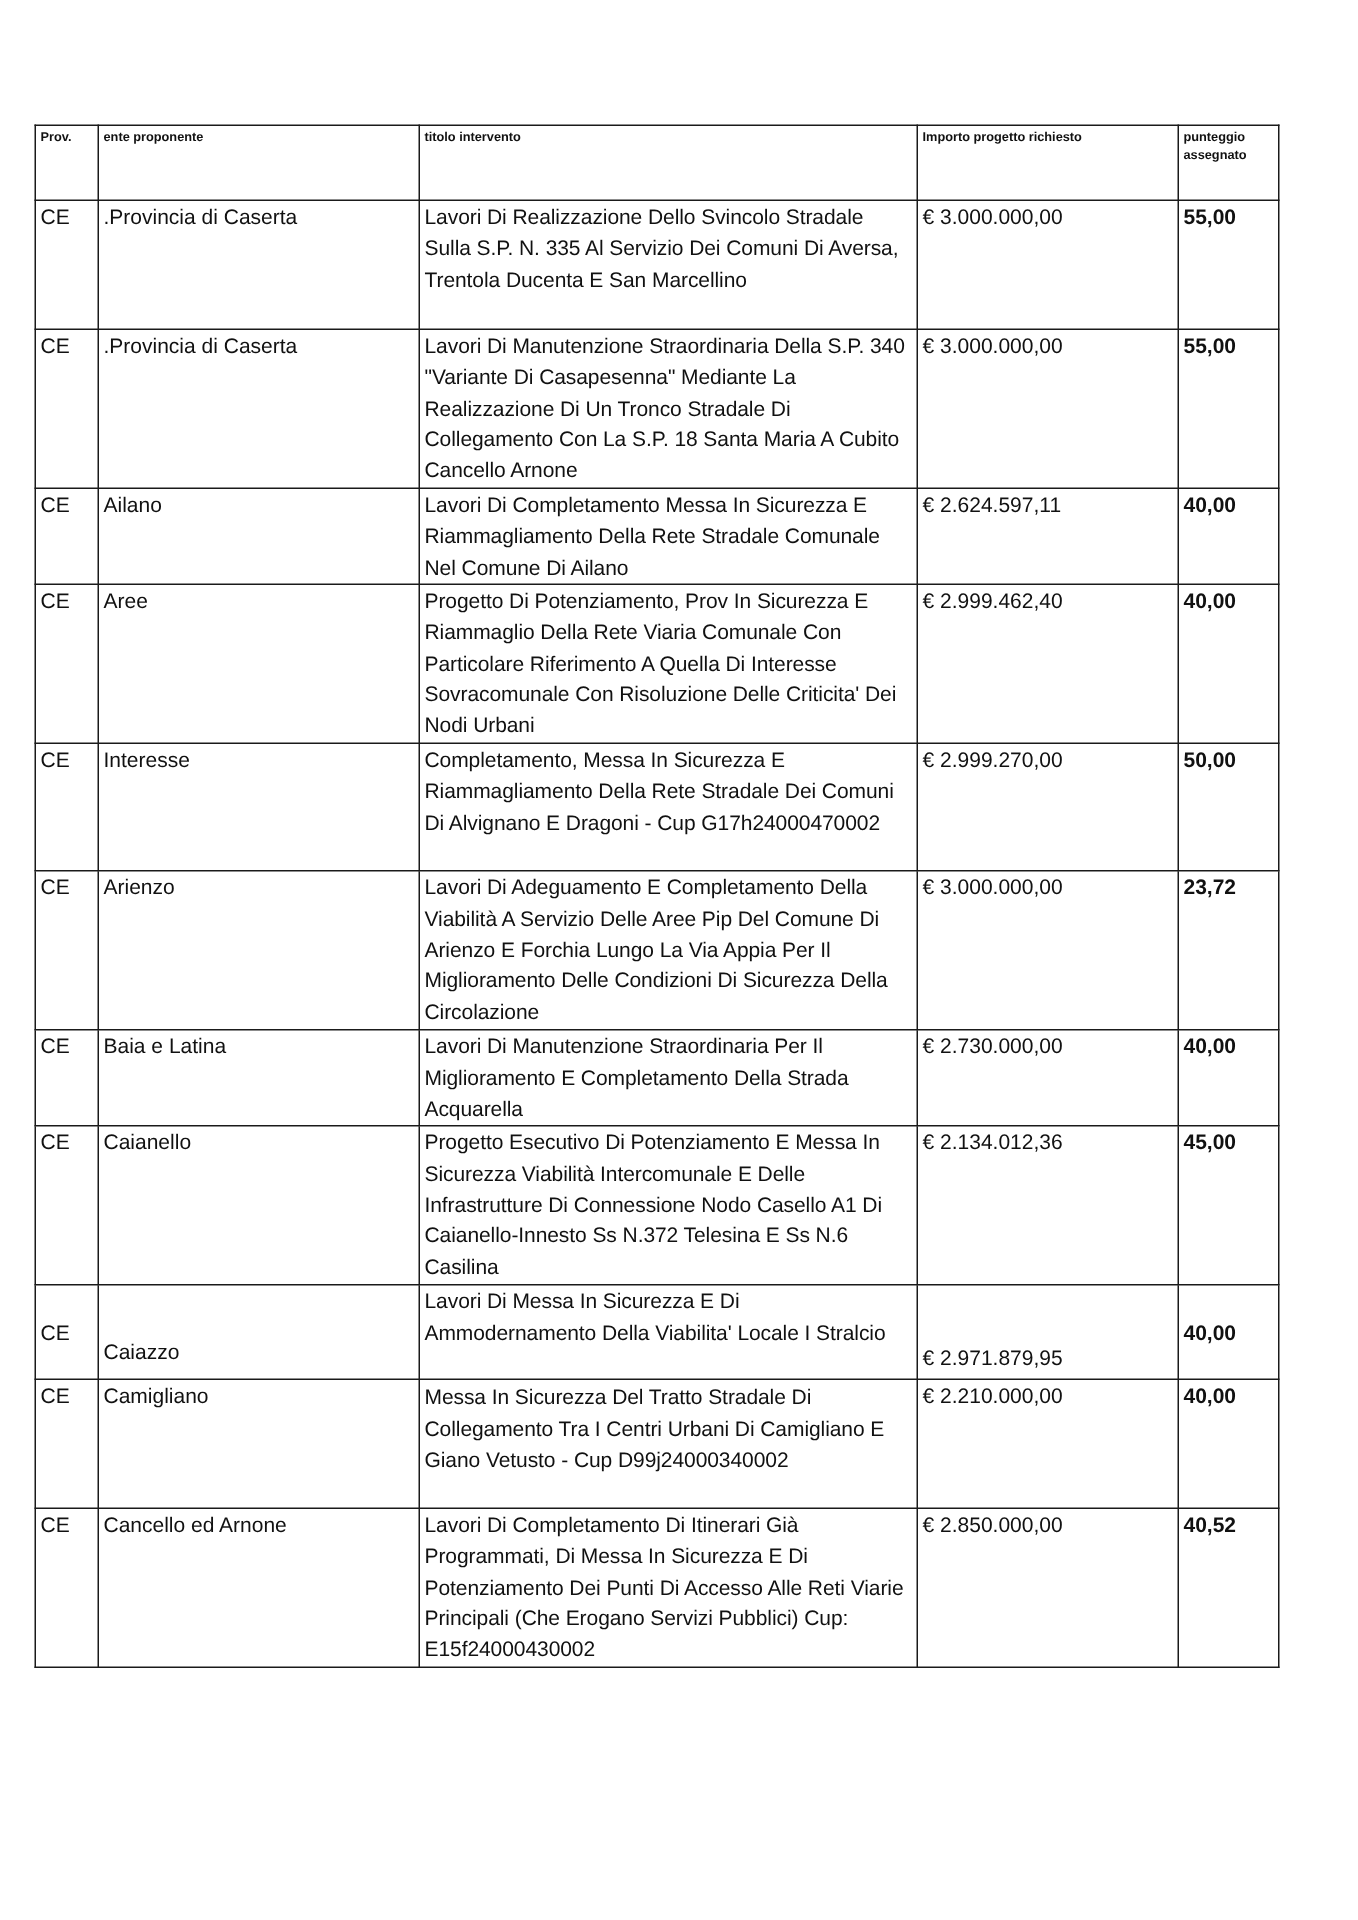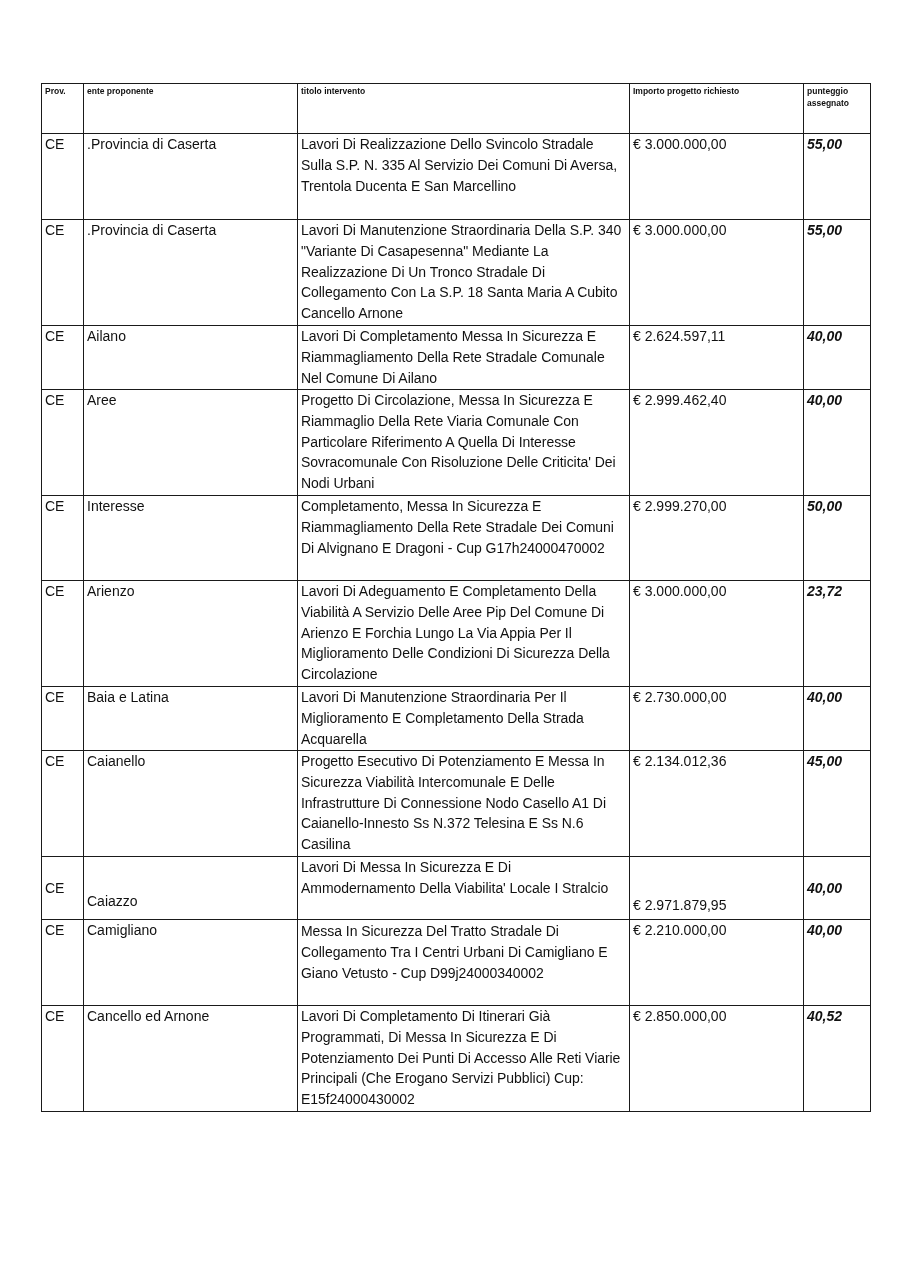--- a/index.html
+++ b/index.html
@@ -1,32 +1,32 @@
 <!DOCTYPE html>
 <html><head>
 <meta charset="utf-8">
 <style>
   html, body { margin: 0; padding: 0; background: #ffffff; }
   body { width: 905px; height: 1280px; position: relative; overflow: hidden;
          font-family: "Liberation Sans", "DejaVu Sans", sans-serif; color: #111; }
   table.grid {
-    position: absolute; left: 41px; top: 83px;
+    position: absolute; left: 23px; top: 83px;
     border-collapse: collapse; table-layout: fixed; width: 829px;
   }
   table.grid td, table.grid th {
     border: 1.6px solid #1a1a1a; padding: 0 3px; vertical-align: top;
     overflow: hidden;
   }
   th { font-weight: bold; font-size: 8.5px; text-align: left; line-height: 12px; padding-top: 1px !important; }
   th.center { }
   tr.head { height: 50px; }
   td { font-size: 14px; line-height: 20.8px; }
   td.bottom { vertical-align: bottom; }
   td.title { padding-top: 0; letter-spacing: -0.05px; }
-  td.score { font-weight: bold; font-style: italic; }
+  td.score { font-weight: bold; }
 </style>
 </head>
 <body>
 
 <table class="grid">
   <colgroup>
     <col style="width:42px">
     <col style="width:214px">
     <col style="width:332px">
     <col style="width:174px">
@@ -58,21 +58,21 @@
   <tr style="height:64px">
     <td class="bottom">CE</td>
     <td class="bottom">Ailano</td>
     <td class="title">Lavori Di Completamento Messa In Sicurezza E Riammagliamento Della Rete Stradale Comunale Nel Comune Di Ailano</td>
     <td class="bottom">€ 2.624.597,11</td>
     <td class="bottom score">40,00</td>
   </tr>
   <tr style="height:106px">
     <td class="bottom">CE</td>
     <td class="bottom">Aree</td>
-    <td class="title">Progetto Di Circolazione, Messa In Sicurezza E Riammaglio Della Rete Viaria Comunale Con Particolare Riferimento A Quella Di Interesse Sovracomunale Con Risoluzione Delle Criticita' Dei Nodi Urbani</td>
+    <td class="title">Progetto Di Potenziamento, Prov In Sicurezza E Riammaglio Della Rete Viaria Comunale Con Particolare Riferimento A Quella Di Interesse Sovracomunale Con Risoluzione Delle Criticita' Dei Nodi Urbani</td>
     <td class="bottom">€ 2.999.462,40</td>
     <td class="bottom score">40,00</td>
   </tr>
   <tr style="height:85px">
     <td class="bottom">CE</td>
     <td class="bottom">Interesse</td>
     <td class="title">Completamento, Messa In Sicurezza E Riammagliamento Della Rete Stradale Dei Comuni Di Alvignano E Dragoni - Cup G17h24000470002</td>
     <td class="bottom">€ 2.999.270,00</td>
     <td class="bottom score">50,00</td>
   </tr>

